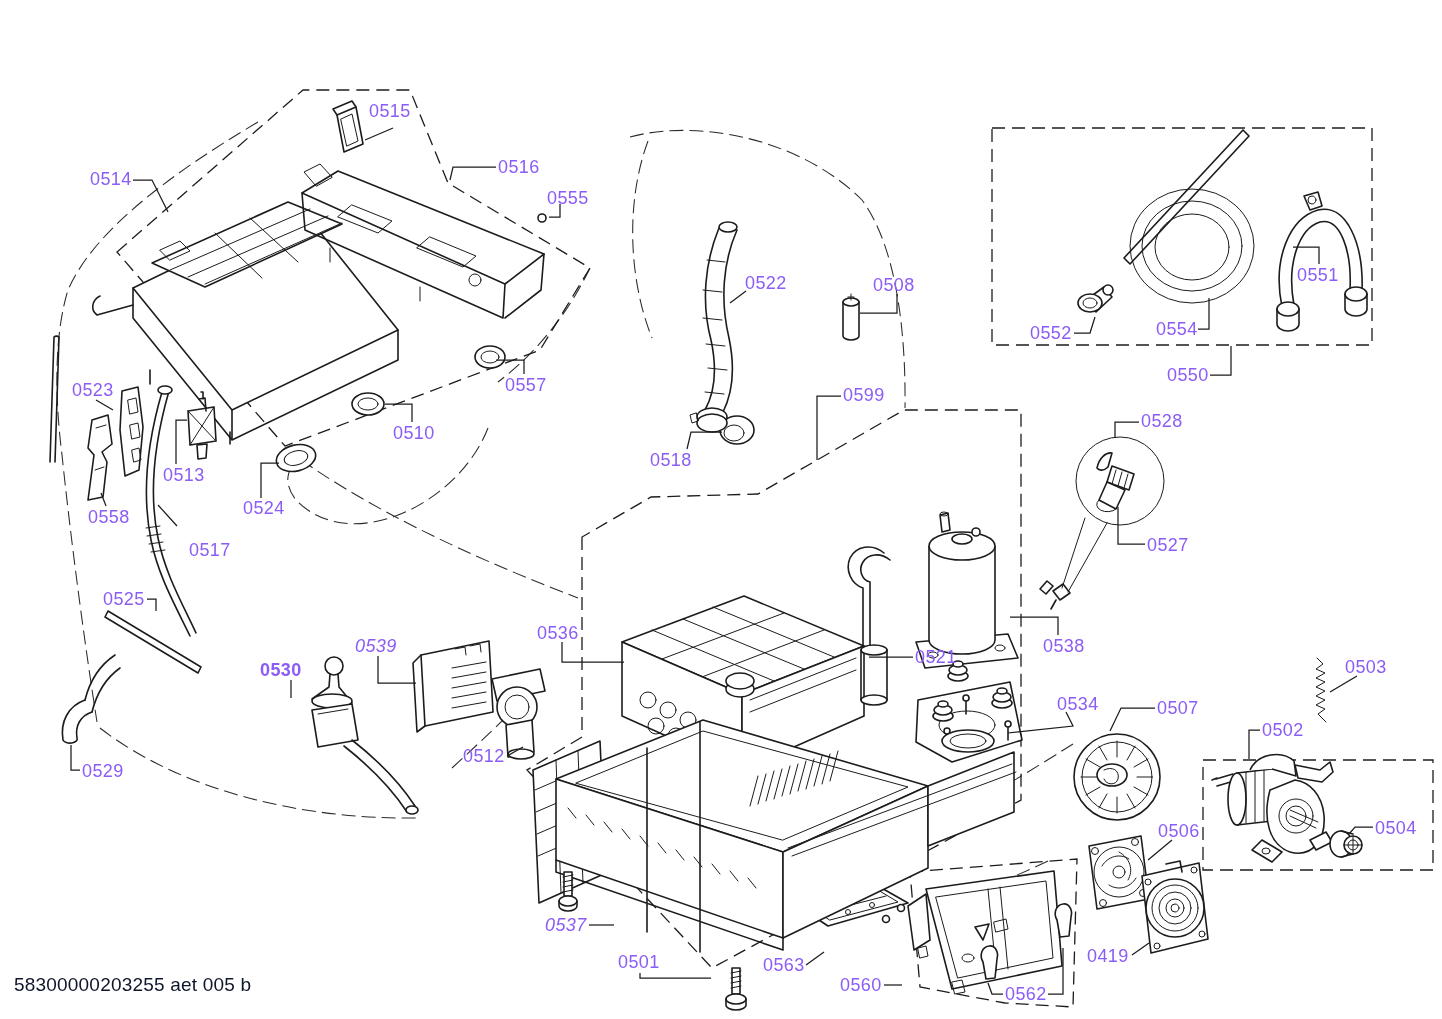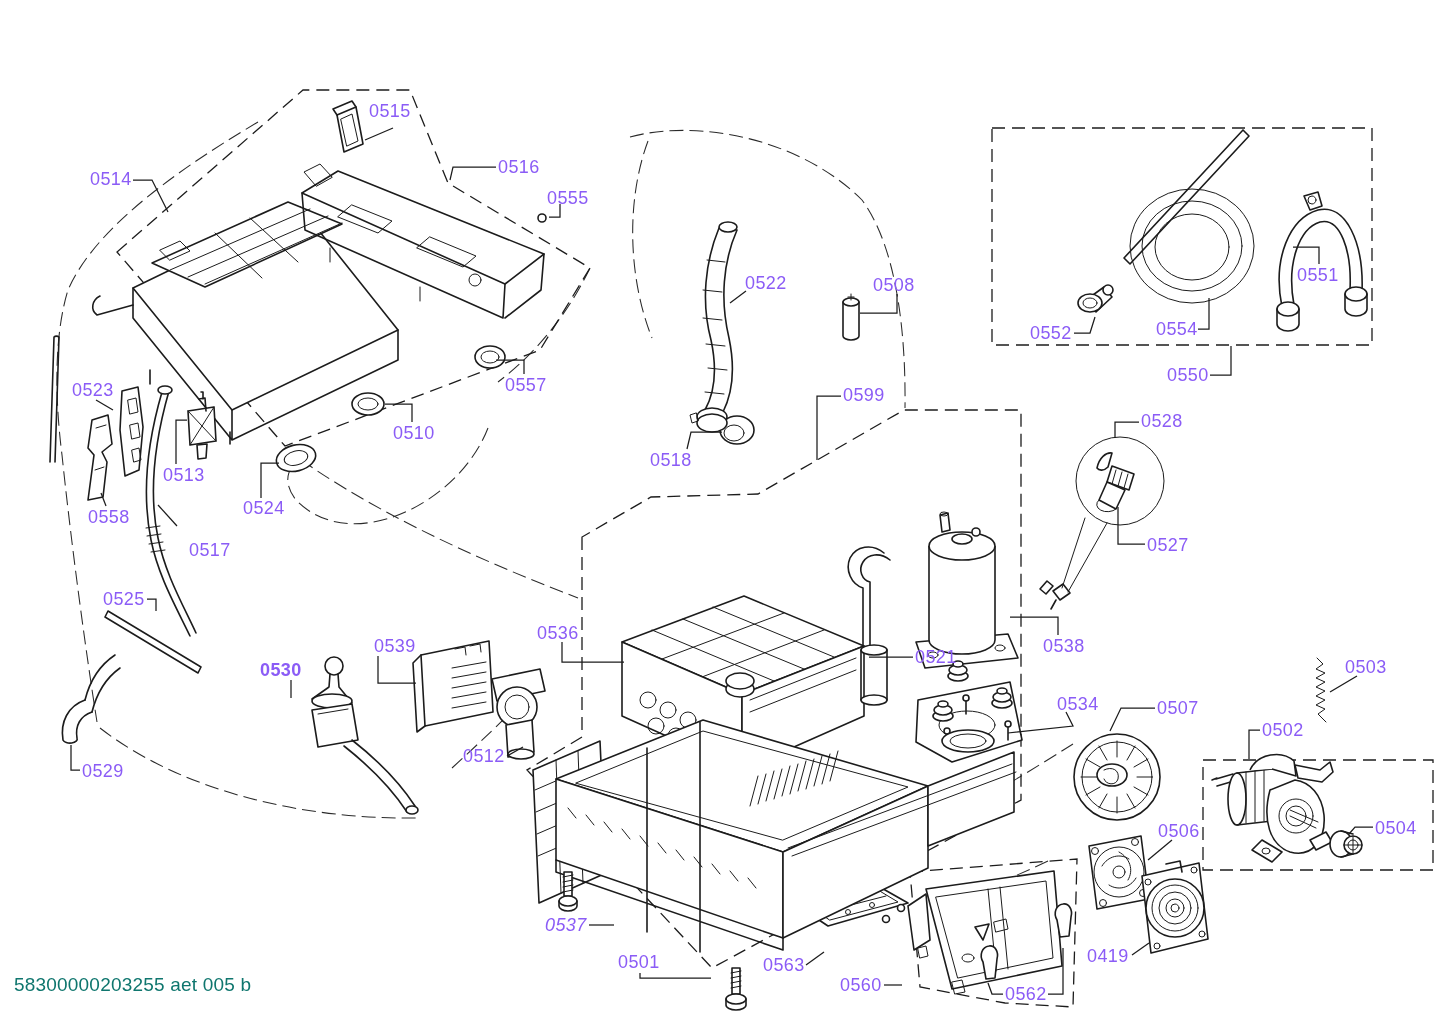--- a/index.html
+++ b/index.html
@@ -1,21 +1,21 @@
 <!DOCTYPE html>
 <html><head>
 <meta charset="utf-8">
 <style>
   html,body{margin:0;padding:0;background:#fff;}
   .stage{position:relative;width:1442px;height:1019px;background:#ffffff;overflow:hidden;
          font-family:"Liberation Sans",sans-serif;}
   .stage svg{position:absolute;left:0;top:0;}
   .part-label{position:absolute;font-size:18px;line-height:1;letter-spacing:.4px;color:#8b5cf6;
               white-space:nowrap;user-select:none;}
-  .footer-code{position:absolute;font-size:19px;color:#0f766e;letter-spacing:.2px;}
+  .footer-code{position:absolute;font-size:19px;color:#0f172a;letter-spacing:.2px;}
   
   .ln   {fill:none;stroke:#1c1c1c;stroke-width:1.6;stroke-linecap:round;stroke-linejoin:round;}
   .lnf  {fill:#ffffff;stroke:#1c1c1c;stroke-width:1.6;stroke-linejoin:round;}
   .thin {fill:none;stroke:#1c1c1c;stroke-width:1;stroke-linecap:round;}
   .thinf{fill:#ffffff;stroke:#1c1c1c;stroke-width:1;}
   .dash {fill:none;stroke:#1c1c1c;stroke-width:1.3;stroke-dasharray:13 7;}
   .ddot {fill:none;stroke:#2a2a2a;stroke-width:1.05;stroke-dasharray:14 6;}
   .leader{fill:none;stroke:#1c1c1c;stroke-width:1.25;}
 </style>
 </head>
@@ -445,21 +445,21 @@
       <div class="part-label" style="left: 72px; top: 381px;">0523</div>
       <div class="part-label" style="left: 163px; top: 466px;">0513</div>
       <div class="part-label" style="left: 88px; top: 508px;">0558</div>
       <div class="part-label" style="left: 173px; top: 541px; margin-left: 16px;">0517</div>
       <div class="part-label" style="left: 243px; top: 499px;">0524</div>
       <div class="part-label" style="left: 650px; top: 451px;">0518</div>
       <div class="part-label" style="left: 843px; top: 386px;">0599</div>
       <div class="part-label" style="left: 1141px; top: 412px;">0528</div>
       <div class="part-label" style="left: 1147px; top: 536px;">0527</div>
       <div class="part-label" style="left: 103px; top: 590px;">0525</div>
-      <div class="part-label" style="left: 374px; top: 637px;">0539</div>
+      <div class="part-label" style="left: 355px; top: 637px; font-style: italic;">0539</div>
       <div class="part-label" style="left: 537px; top: 624px;">0536</div>
       <div class="part-label" style="left: 915px; top: 648px;">0521</div>
       <div class="part-label" style="left: 1043px; top: 637px;">0538</div>
       <div class="part-label" style="left: 260px; top: 661px; font-weight: bold;">0530</div>
       <div class="part-label" style="left: 1057px; top: 695px;">0534</div>
       <div class="part-label" style="left: 1157px; top: 699px;">0507</div>
       <div class="part-label" style="left: 1345px; top: 658px;">0503</div>
       <div class="part-label" style="left: 1262px; top: 721px;">0502</div>
       <div class="part-label" style="left: 463px; top: 747px;">0512</div>
       <div class="part-label" style="left: 82px; top: 762px;">0529</div>

